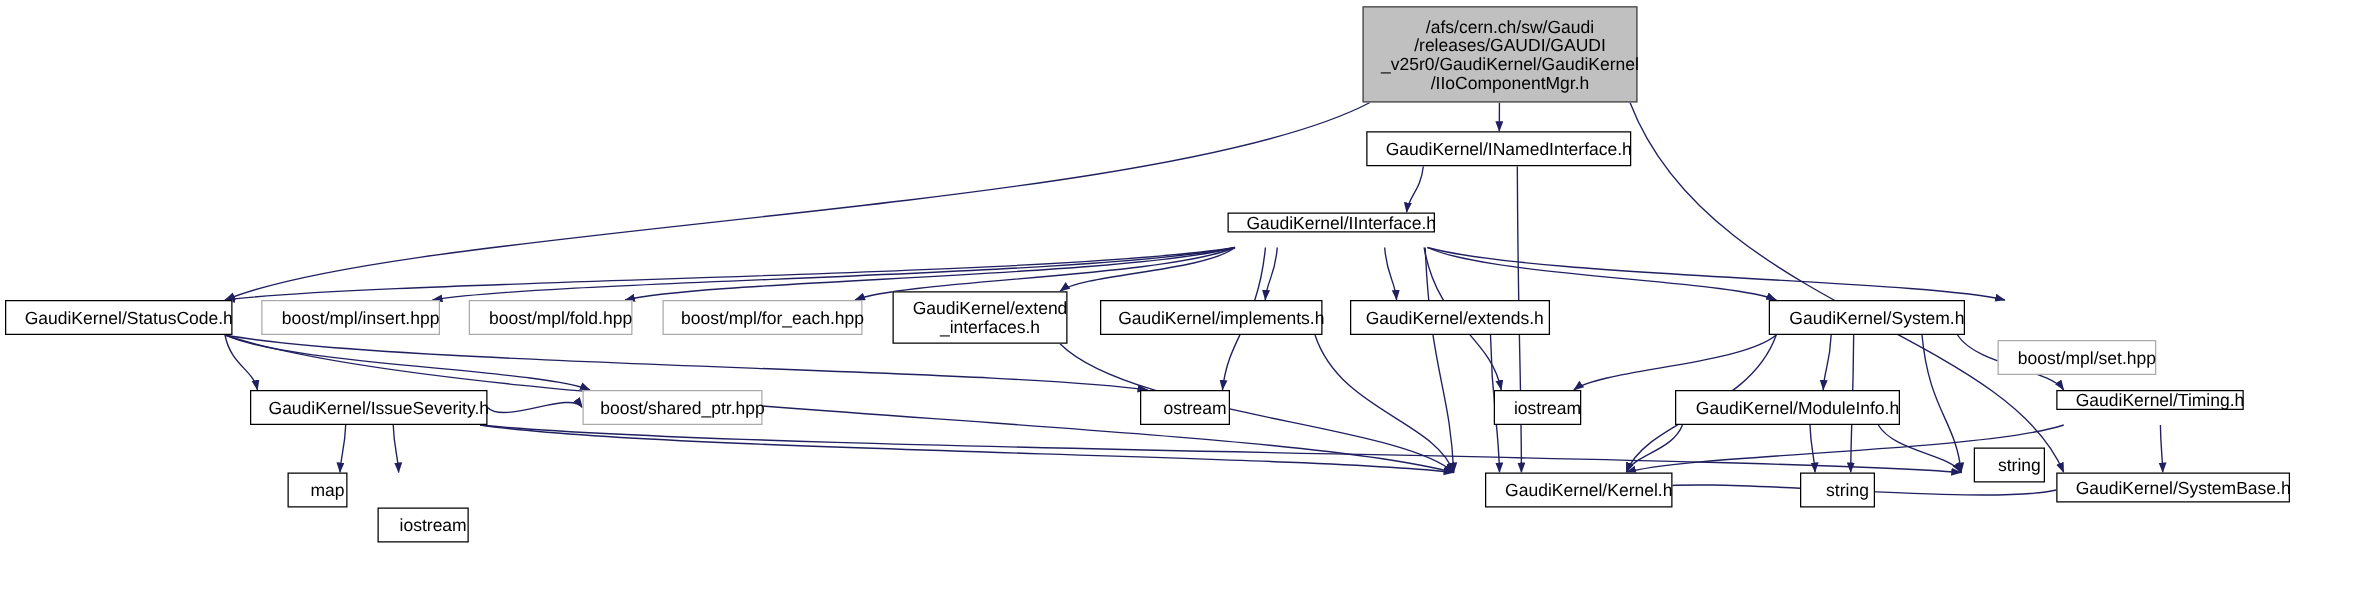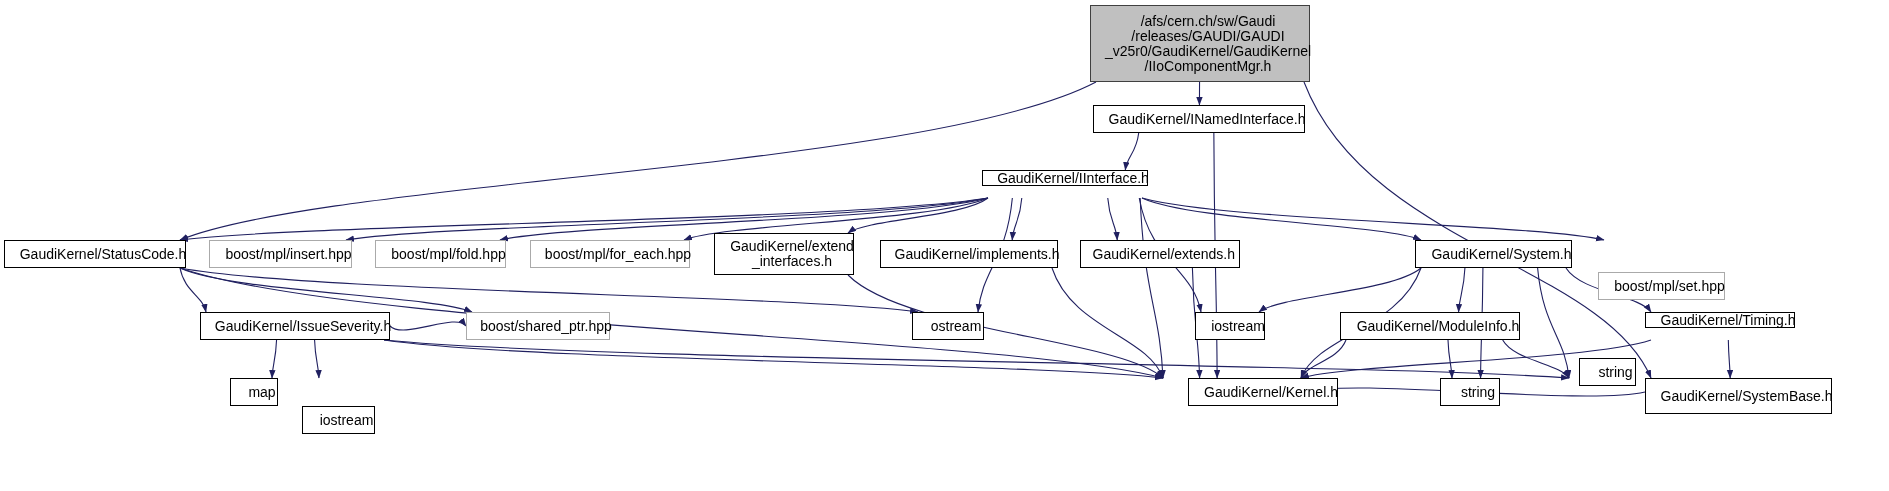--- a/index.html
+++ b/index.html
@@ -88,15 +88,15 @@
       <div class="node ext" style="left: 466px; top: 312px; width: 144px; height: 28px;"><span>boost/shared_ptr.hpp</span></div>
       <div class="node" style="left: 912px; top: 312px; width: 72px; height: 28px;"><span>ostream</span></div>
       <div class="node" style="left: 1195px; top: 312px; width: 70px; height: 28px;"><span>iostream</span></div>
       <div class="node" style="left: 1340px; top: 312px; width: 180px; height: 28px;"><span>GaudiKernel/ModuleInfo.h</span></div>
       <div class="node" style="left: 1645px; top: 312px; width: 150px; height: 16px;"><span>GaudiKernel/Timing.h</span></div>
       <div class="node" style="left: 230px; top: 378px; width: 48px; height: 28px;"><span>map</span></div>
       <div class="node" style="left: 302px; top: 378px; width: 73px; height: 28px; margin-top: 28px;"><span>iostream</span></div>
       <div class="node" style="left: 1188px; top: 378px; width: 150px; height: 28px;"><span>GaudiKernel/Kernel.h</span></div>
       <div class="node" style="left: 1440px; top: 378px; width: 60px; height: 28px;"><span>string</span></div>
       <div class="node" style="left: 1563px; top: 358px; width: 57px; height: 28px; margin-left: 16px;"><span>string</span></div>
-      <div class="node" style="left: 1645px; top: 378px; width: 187px; height: 36px;"><span>GaudiKernel/SystemBase.h</span></div>
+      <div class="node" style="left: 1645px; top: 378px; width: 187px; height: 24px;"><span>GaudiKernel/SystemBase.h</span></div>
     </div>
 </div>
 
 </body></html>

